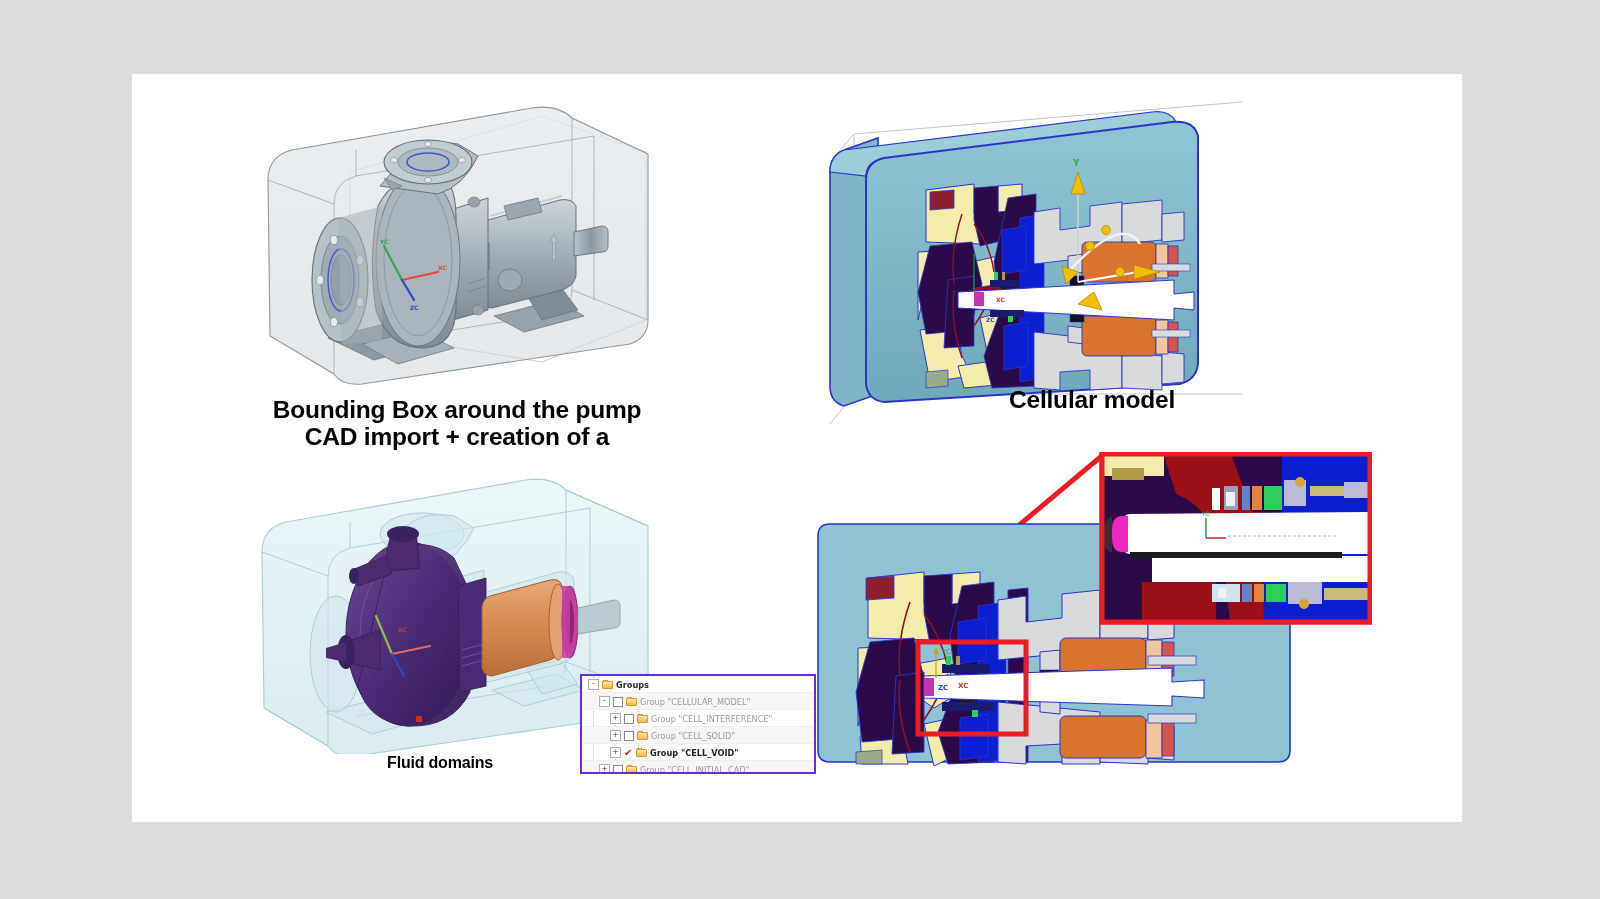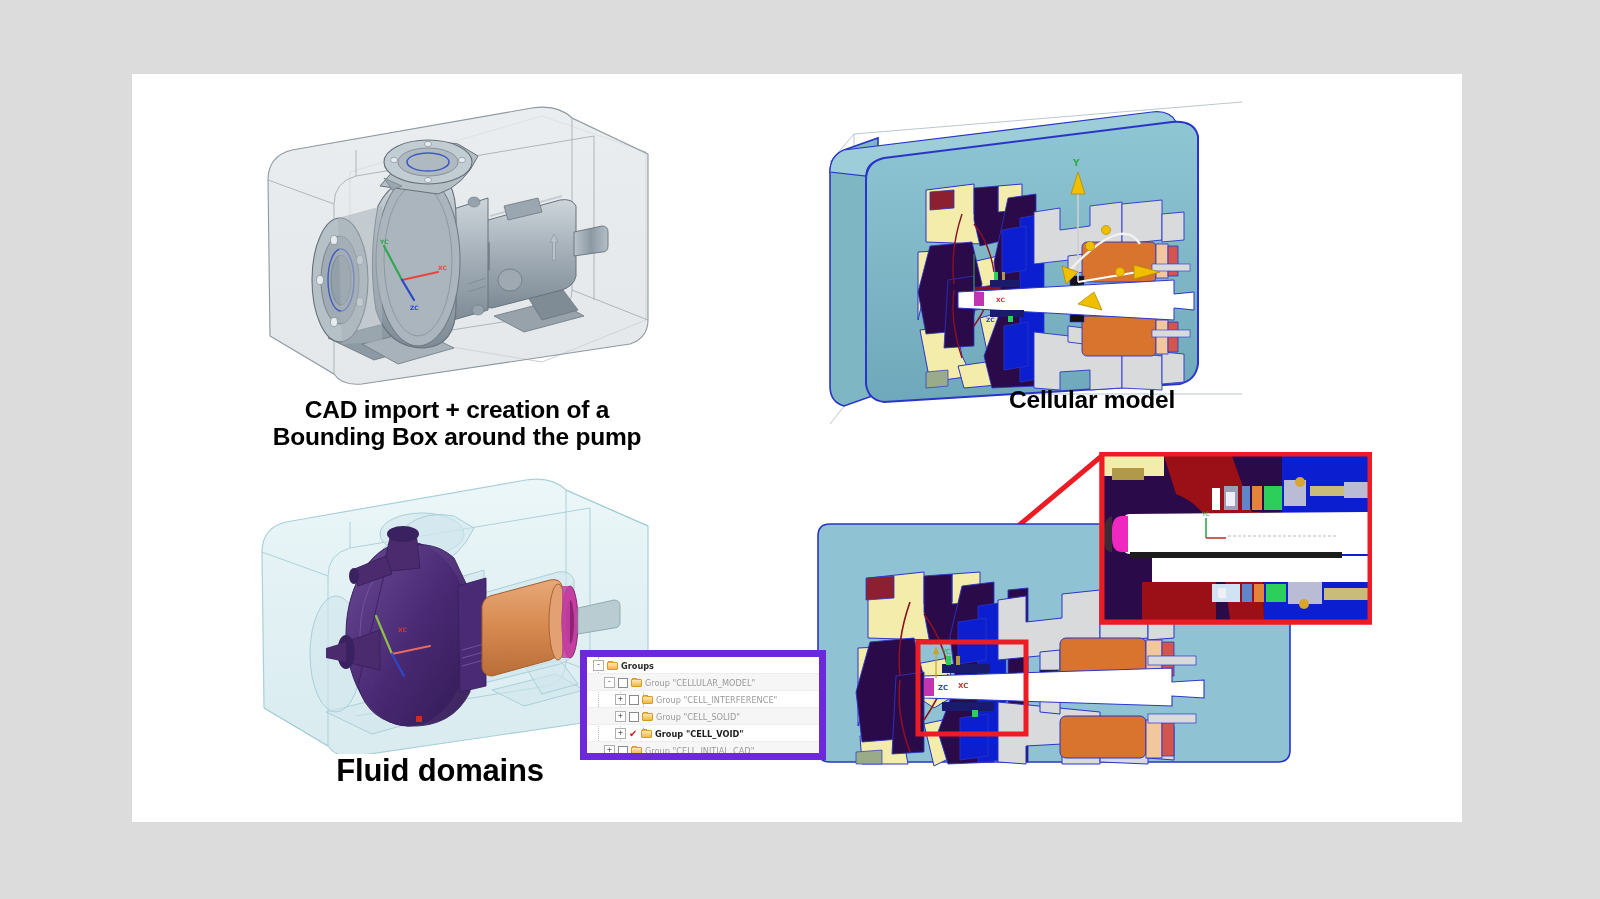--- a/index.html
+++ b/index.html
@@ -33,23 +33,23 @@
   #cell-fig{left:690px;top:20px;width:420px;height:330px;}
 
   
   #fluid-fig{left:108px;top:390px;width:430px;height:290px;}
 
   
   #sect-fig{left:680px;top:378px;width:560px;height:330px;}
 
   
   #tree{
-    position:absolute;left:448px;top:576px;width:232px;height:96px;
+    position:absolute;left:448px;top:600px;width:232px;height:96px;
     background:#ffffff;
-    border:7px solid #6d28d9;
+    border:2px solid #6d28d9;
     font-family:"DejaVu Sans", sans-serif;
     font-size:8.2px;
     color:#9b9b9b;
     overflow:hidden;
   }
   #tree .row{
     position:relative;height:16px;line-height:16px;white-space:nowrap;
     border-bottom:1px solid #eeeeee;
     padding-left:2px;
   }
@@ -203,22 +203,22 @@
       </g>
       <g font-family="DejaVu Sans, sans-serif" font-size="6" font-weight="bold">
         <text x="138" y="150" fill="#2fa84f">YC</text>
         <text x="196" y="176" fill="#e8473f">XC</text>
         <text x="168" y="216" fill="#2b48c8">ZC</text>
       </g>
     </svg>
   </div>
 
   <div class="caption" style="left:60px;top:322px;width:530px;font-size:24.5px;">
+    <div>Bounding Box around the pump</div>
     <div>CAD import + creation of a</div>
-    <div>Bounding Box around the pump</div>
   </div>
 
   <div class="fig" id="cell-fig">
     <svg width="420" height="330" viewBox="0 0 420 330">
       <defs>
         <linearGradient id="gCellBox" x1="0" y1="0" x2="0" y2="1">
           <stop offset="0" stop-color="#8fc6d4"></stop>
           <stop offset="1" stop-color="#6fa8ba"></stop>
         </linearGradient>
       </defs>
@@ -412,21 +412,21 @@
       <g stroke-width="2.2" stroke-linecap="round">
         <line x1="152" y1="190" x2="136" y2="152" stroke="#8fbf4a"></line>
         <line x1="152" y1="190" x2="190" y2="182" stroke="#e8695f"></line>
         <line x1="152" y1="190" x2="164" y2="212" stroke="#2b48c8"></line>
       </g>
       <text x="158" y="168" font-family="DejaVu Sans, sans-serif" font-size="6" font-weight="bold" fill="#d03b33">XC</text>
       <rect x="176" y="252" width="6" height="6" fill="#d02b22"></rect>
     </svg>
   </div>
 
-  <div class="caption" style="left:108px;top:680px;width:400px;font-size:31px;">
+  <div class="caption" style="left:108px;top:680px;width:400px;font-size:16px;">
     <div>Fluid domains</div>
   </div>
 
   <div class="fig" id="sect-fig">
     <svg width="560" height="330" viewBox="0 0 560 330">
 
       <path d="M118,148 L292,2 L292,170 L190,194 Z" fill="#ffffff" stroke="#ec1c24" stroke-width="5"></path>
 
       <g>
         <path d="M6,84 Q6,72 18,72 L466,72 Q478,72 478,84 L478,298 Q478,310 466,310 L18,310 Q6,310 6,298 Z" fill="#8fc3d3" stroke="#2a35c8" stroke-width="1.6"></path>

